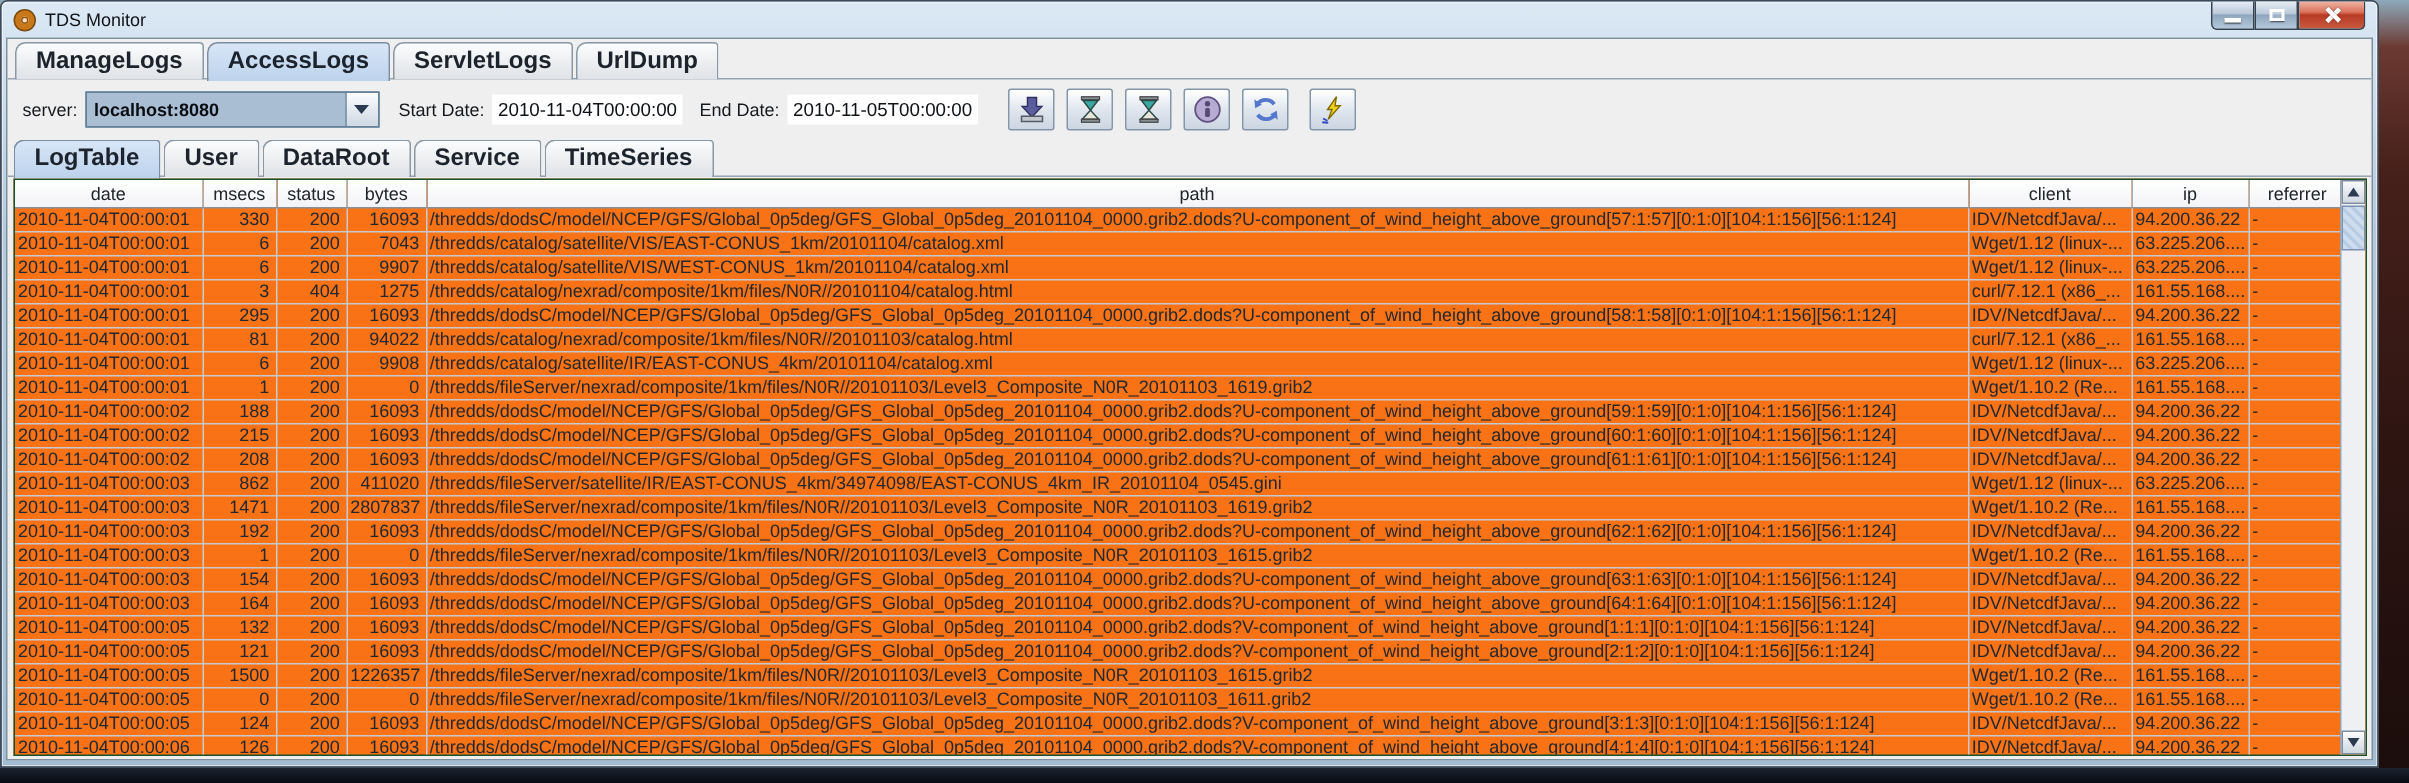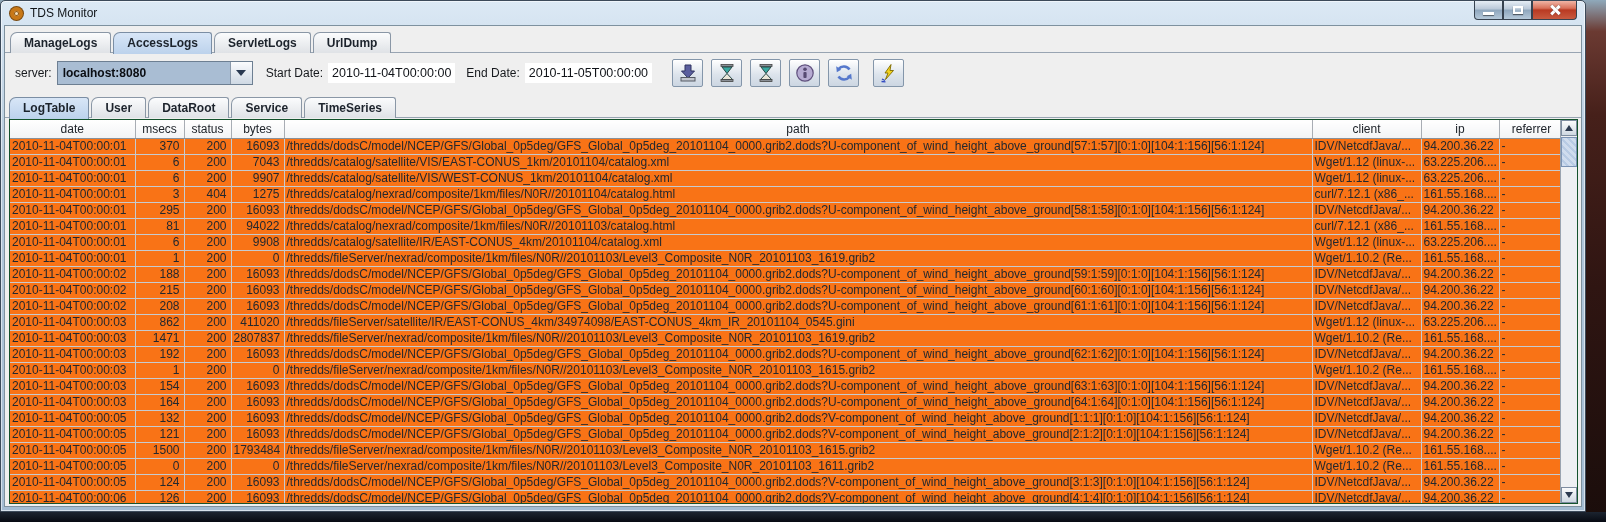--- a/index.html
+++ b/index.html
@@ -46,21 +46,21 @@
     position:absolute; left:3px; top:24px; right:3px; bottom:4px;
     background:#efefef; border:1px solid #7e919f;
     display:flex; flex-direction:column; overflow:hidden;
   }
 
   
   .tabs-row { display:flex; align-items:flex-end; padding:4px 0 0 5px; height:27px; position:relative; }
   .tabs-row::after { content:""; position:absolute; left:0; right:0; bottom:0; height:1px; background:#98a4b2; }
   .tab {
     position:relative; z-index:1;
-    font-size:12px; font-weight:bold; color:#1c232c;
+    font-size:16px; font-weight:bold; color:#1c232c;
     padding:3px 13px 3px 13px; margin-right:2px;
     border:1px solid #8a97a6; border-bottom:none;
     border-radius:7px 3px 0 0;
     background:linear-gradient(180deg,#fbfcfd,#dfe2e6);
     cursor:default;
   }
   .tab.selected { background:linear-gradient(180deg,#d8e6f7,#bcd2ec); border-color:#7b8ea4; padding-bottom:4px; margin-bottom:-1px; }
   .subtabs { padding-left:4px; }
 
   
@@ -230,21 +230,21 @@
                   <th>bytes</th>
                   <th>path</th>
                   <th>client</th>
                   <th>ip</th>
                   <th>referrer</th>
                 </tr>
               </thead>
             <tbody>
                 <tr>
                   <td>2010-11-04T00:00:01</td>
-                  <td class="num">370</td>
+                  <td class="num">330</td>
                   <td class="num">200</td>
                   <td class="num">16093</td>
                   <td>/thredds/dodsC/model/NCEP/GFS/Global_0p5deg/GFS_Global_0p5deg_20101104_0000.grib2.dods?U-component_of_wind_height_above_ground[57:1:57][0:1:0][104:1:156][56:1:124]</td>
                   <td>IDV/NetcdfJava/...</td>
                   <td>94.200.36.22</td>
                   <td>-</td>
                 </tr>
                 <tr>
                   <td>2010-11-04T00:00:01</td>
                   <td class="num">6</td>
@@ -422,21 +422,21 @@
                   <td class="num">16093</td>
                   <td>/thredds/dodsC/model/NCEP/GFS/Global_0p5deg/GFS_Global_0p5deg_20101104_0000.grib2.dods?V-component_of_wind_height_above_ground[2:1:2][0:1:0][104:1:156][56:1:124]</td>
                   <td>IDV/NetcdfJava/...</td>
                   <td>94.200.36.22</td>
                   <td>-</td>
                 </tr>
                 <tr>
                   <td>2010-11-04T00:00:05</td>
                   <td class="num">1500</td>
                   <td class="num">200</td>
-                  <td class="num">1793484</td>
+                  <td class="num">1226357</td>
                   <td>/thredds/fileServer/nexrad/composite/1km/files/N0R//20101103/Level3_Composite_N0R_20101103_1615.grib2</td>
                   <td>Wget/1.10.2 (Re...</td>
                   <td>161.55.168....</td>
                   <td>-</td>
                 </tr>
                 <tr>
                   <td>2010-11-04T00:00:05</td>
                   <td class="num">0</td>
                   <td class="num">200</td>
                   <td class="num">0</td>

